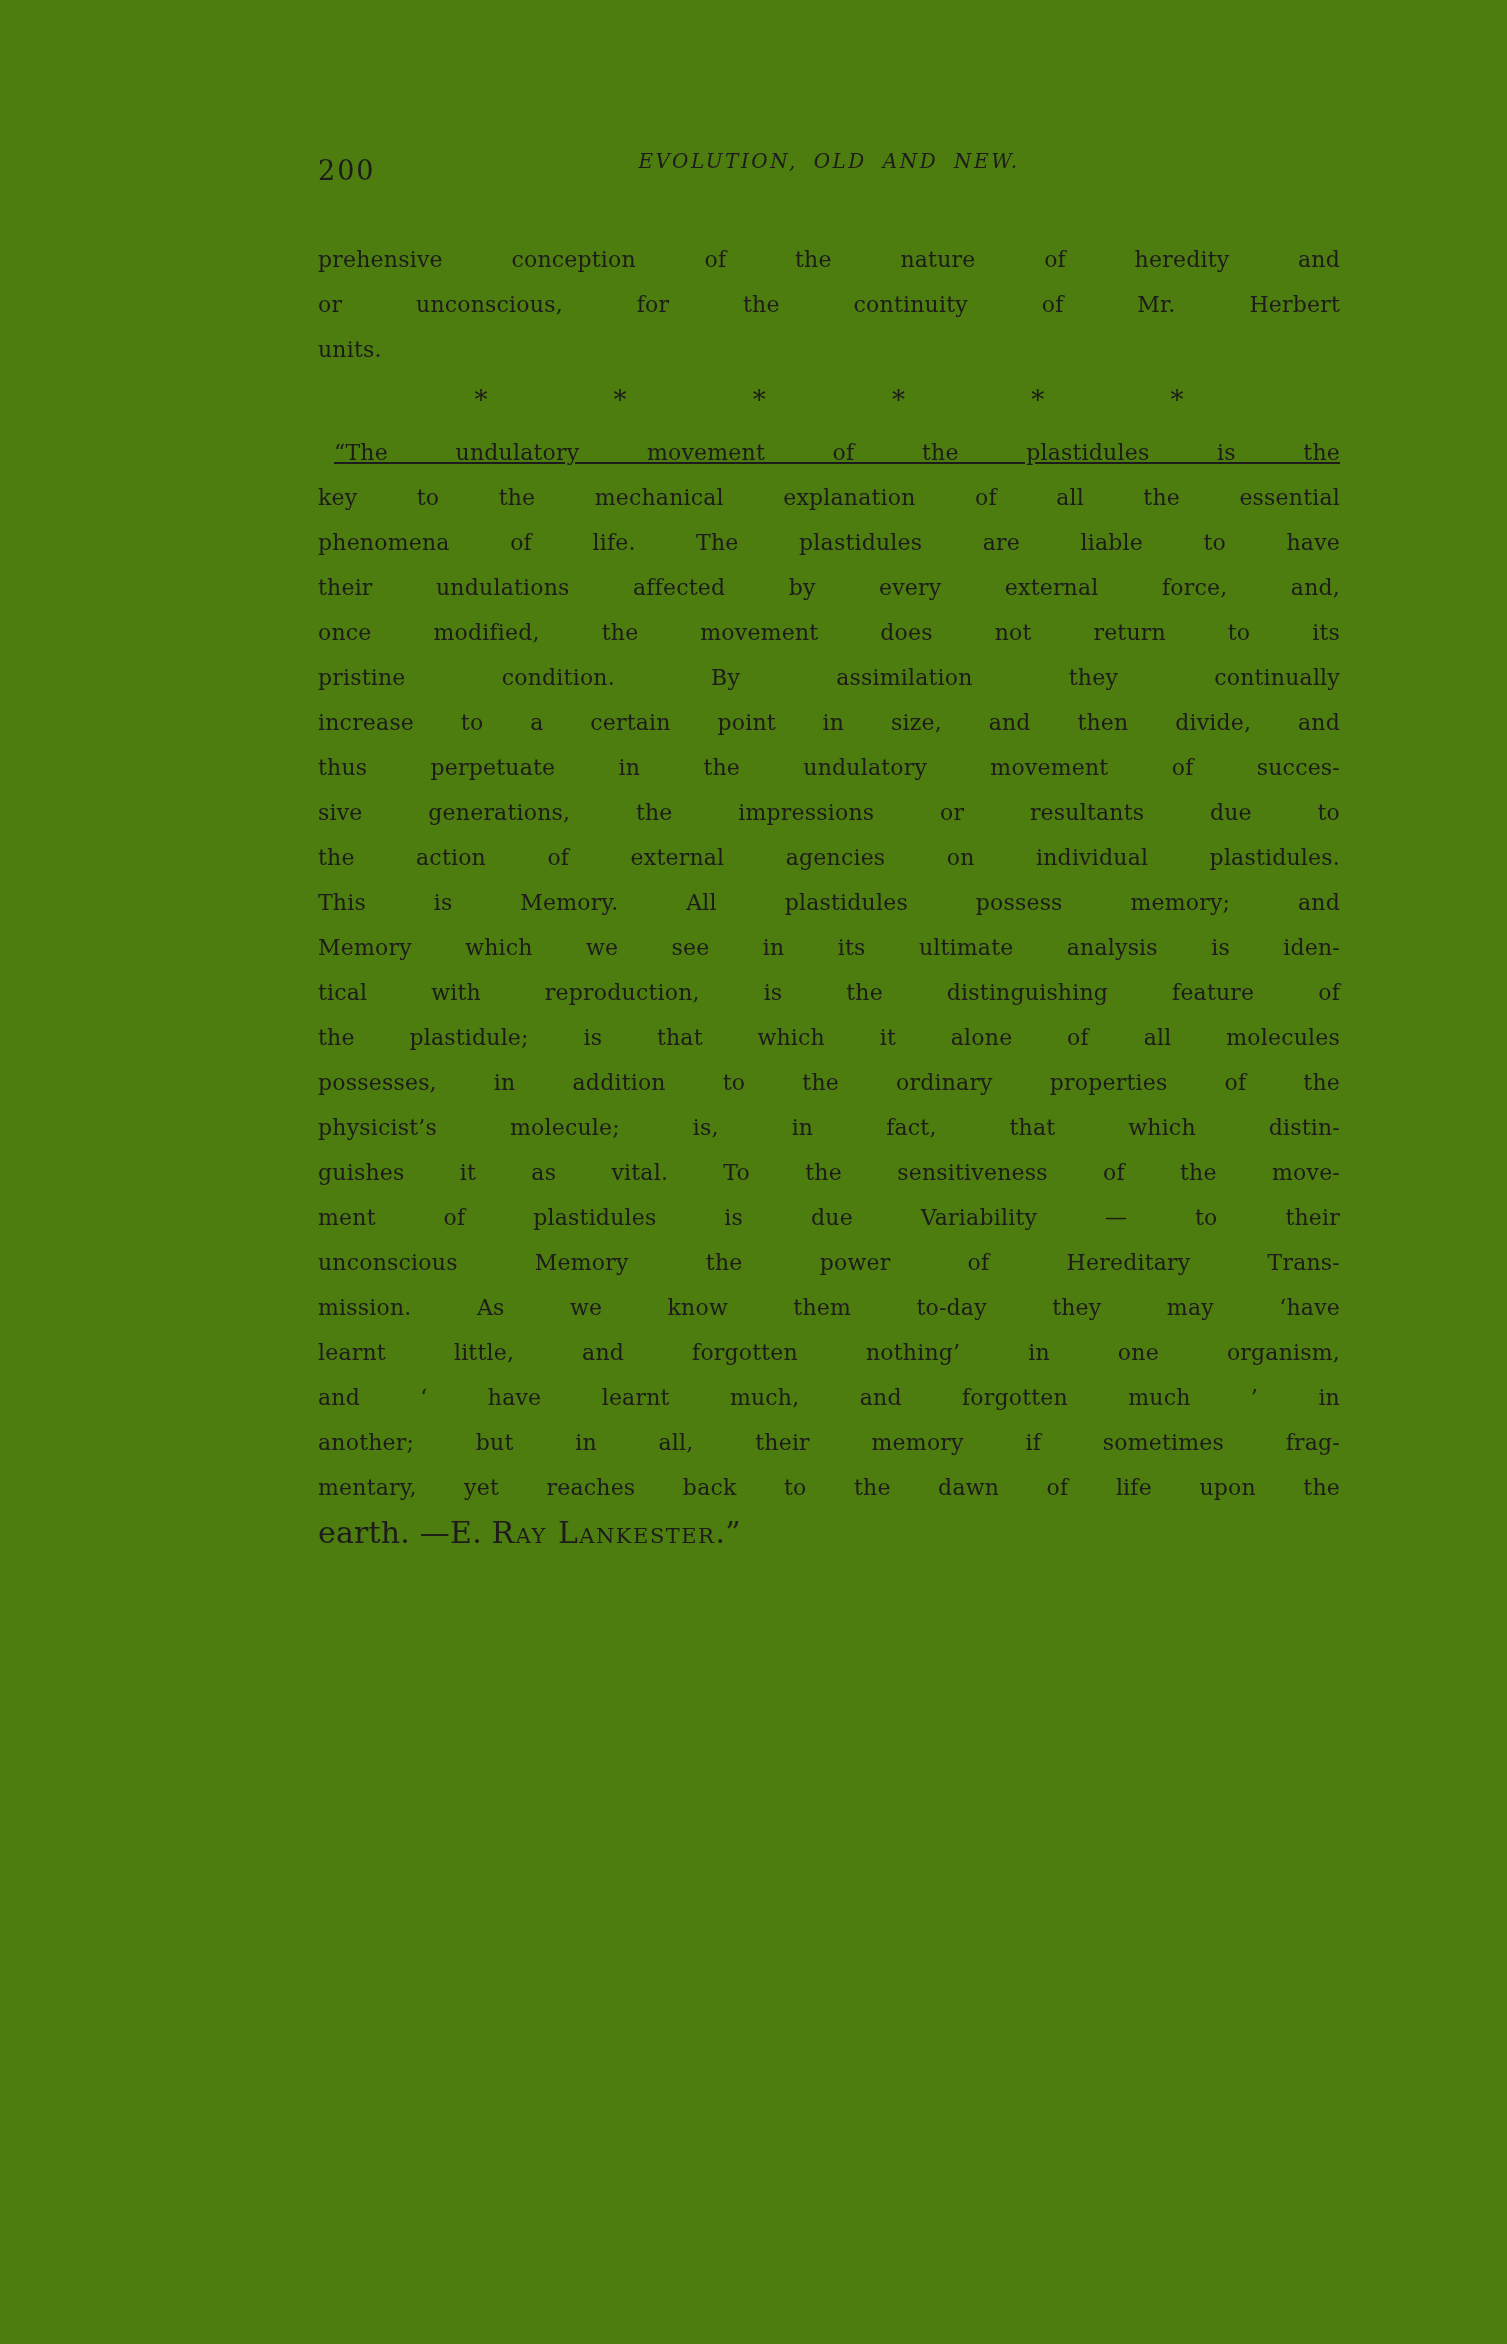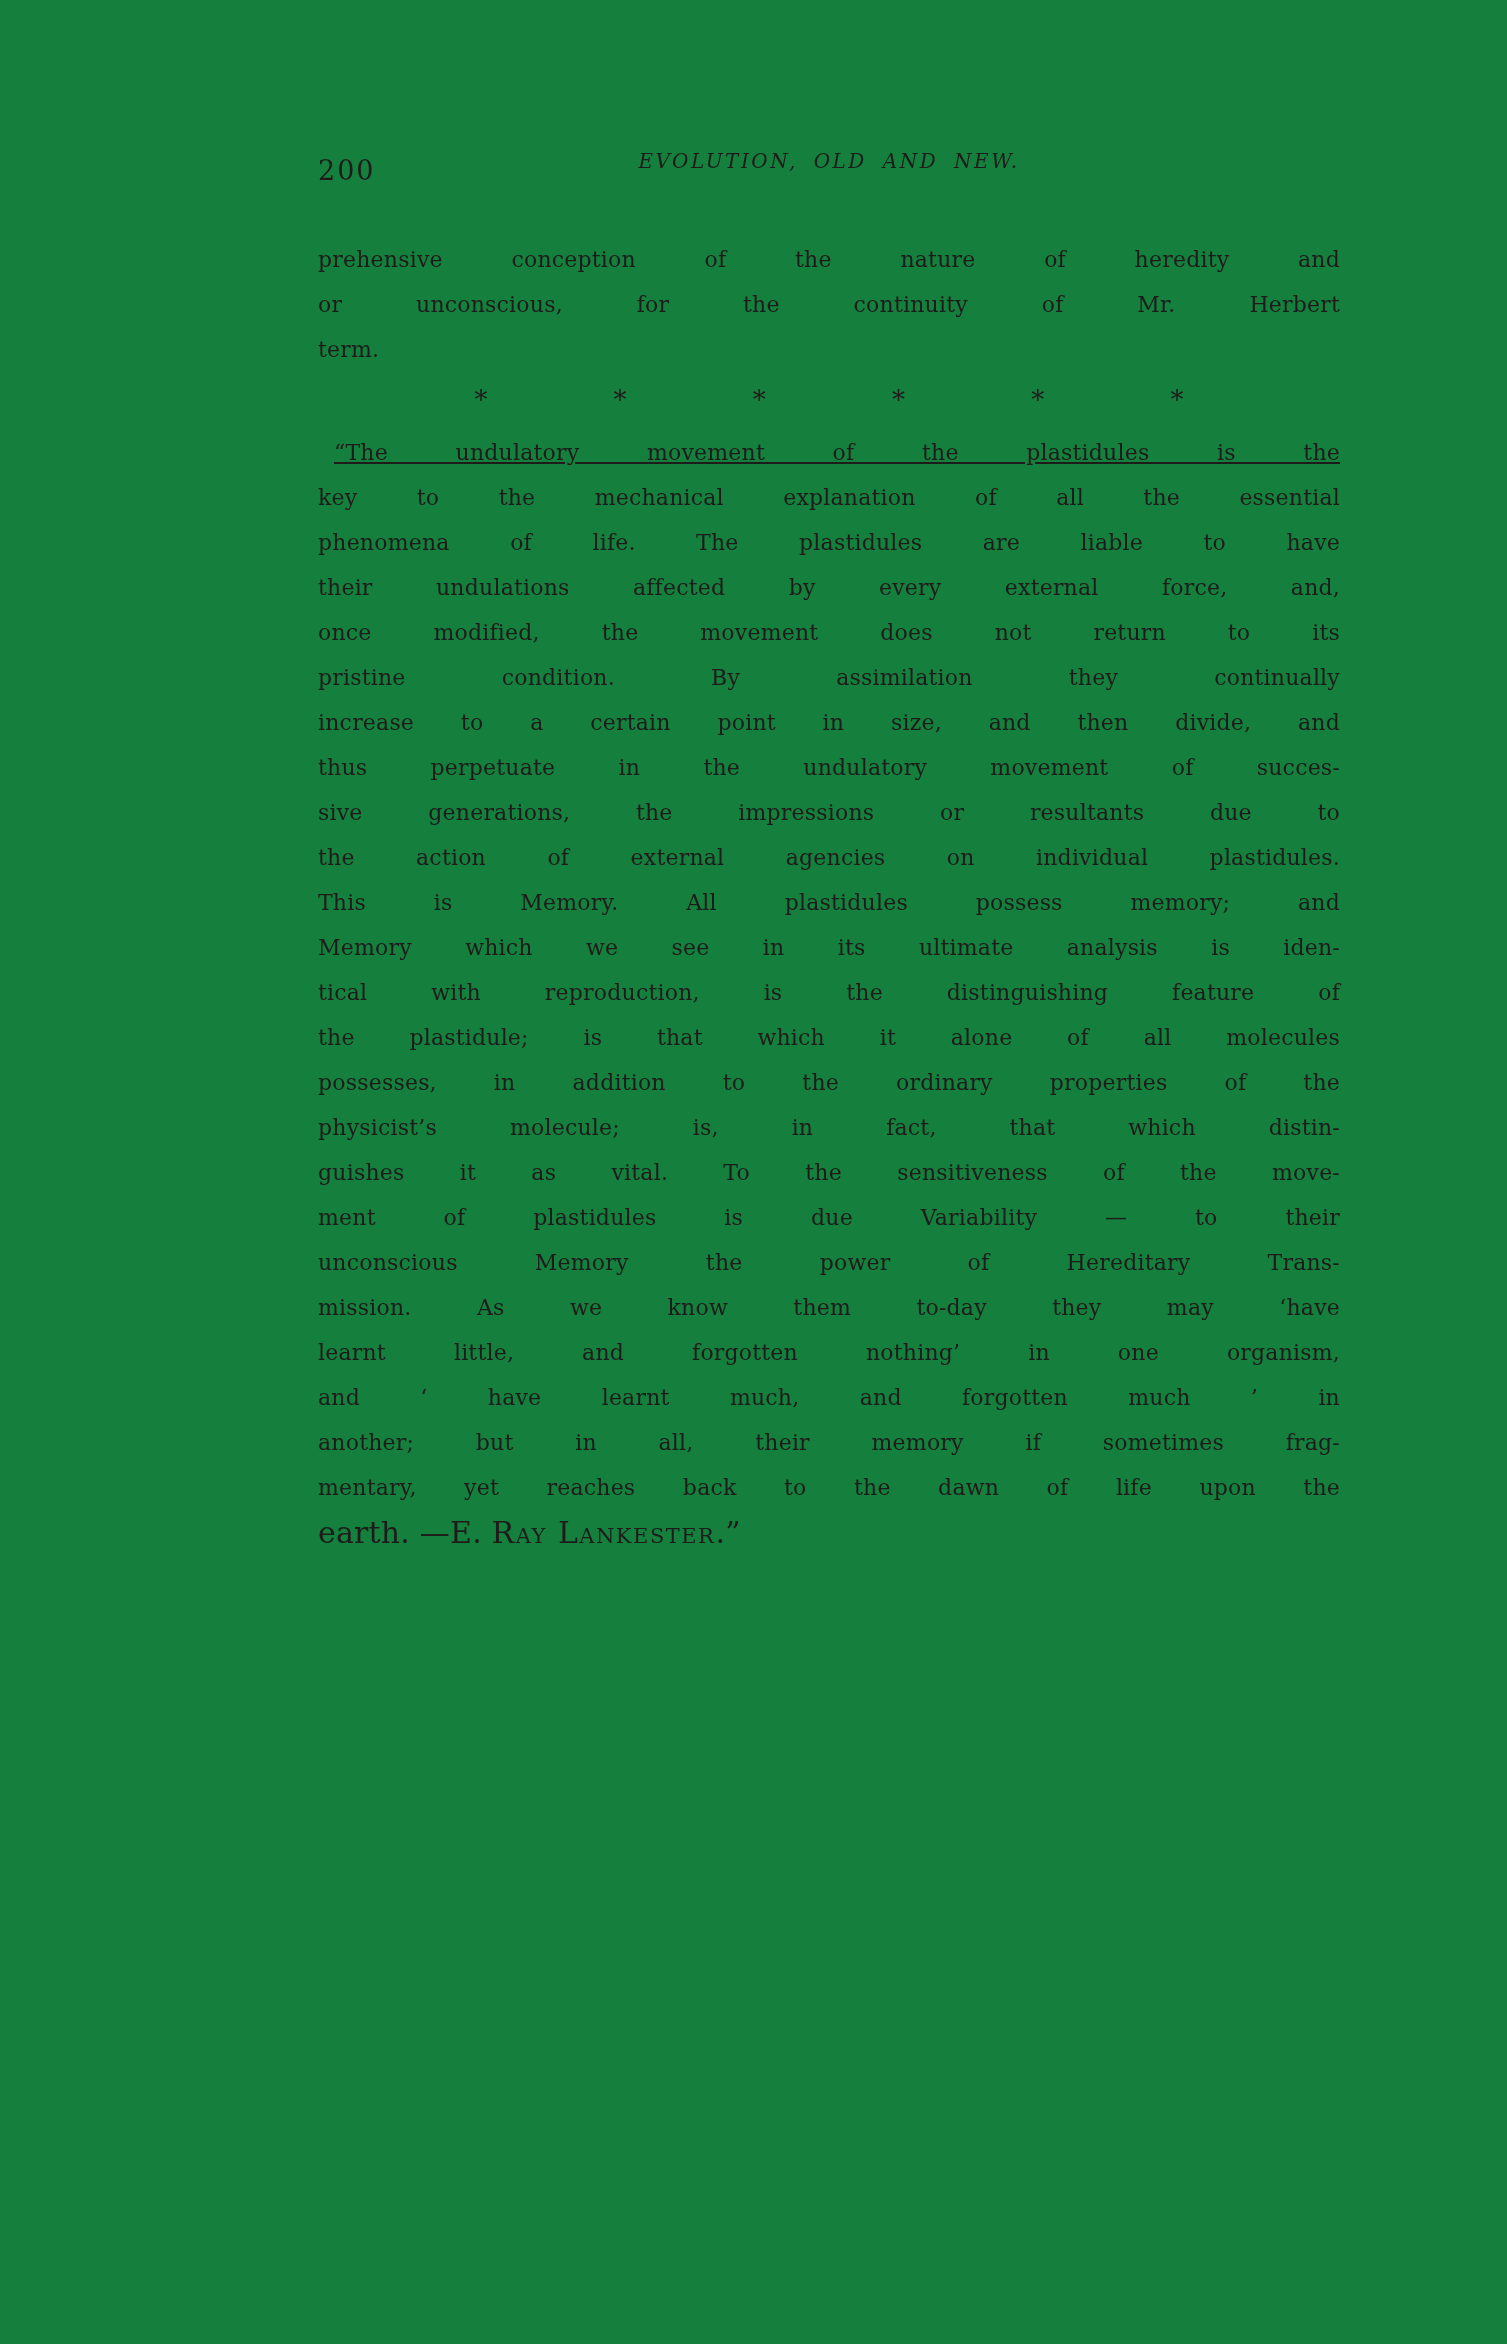--- a/index.html
+++ b/index.html
@@ -5,21 +5,21 @@
   html, body {
     margin: 0;
     padding: 0;
     background: #d8d6d1;
   }
   .page {
     position: relative;
     width: 1507px;
     height: 2344px;
     margin: 0 auto;
-    background: #15803d;
+    background: #4d7c0f;
     color: #1d1c1a;
     font-family: "DejaVu Serif", "Liberation Serif", serif;
     overflow: hidden;
   }
   .text-block {
     position: absolute;
     left: 318px;
     top: 128px;
     width: 1022px;
   }
@@ -89,21 +89,21 @@
   <div class="text-block">
 
     <div class="header">
       <span class="pagenum">200</span>
       <span class="running">EVOLUTION, OLD AND NEW.</span>
     </div>
 
     <div class="para para1">
         <div class="line first">prehensive conception of the nature of heredity and</div>
         <div class="line">or unconscious, for the continuity of Mr. Herbert</div>
-        <div class="line last">term.</div>
+        <div class="line last">units.</div>
       </div>
 
     <div class="asterisks">
         <div class="line first">*</div>
         <div class="line">*</div>
         <div class="line">*</div>
         <div class="line">*</div>
         <div class="line">*</div>
         <div class="line last">*</div>
       </div>

